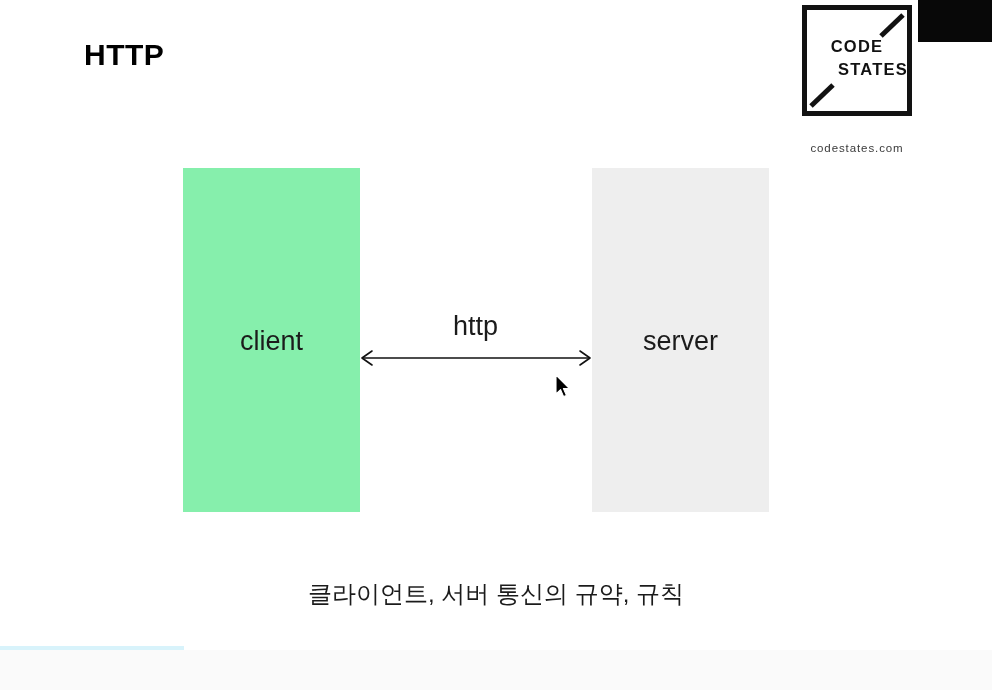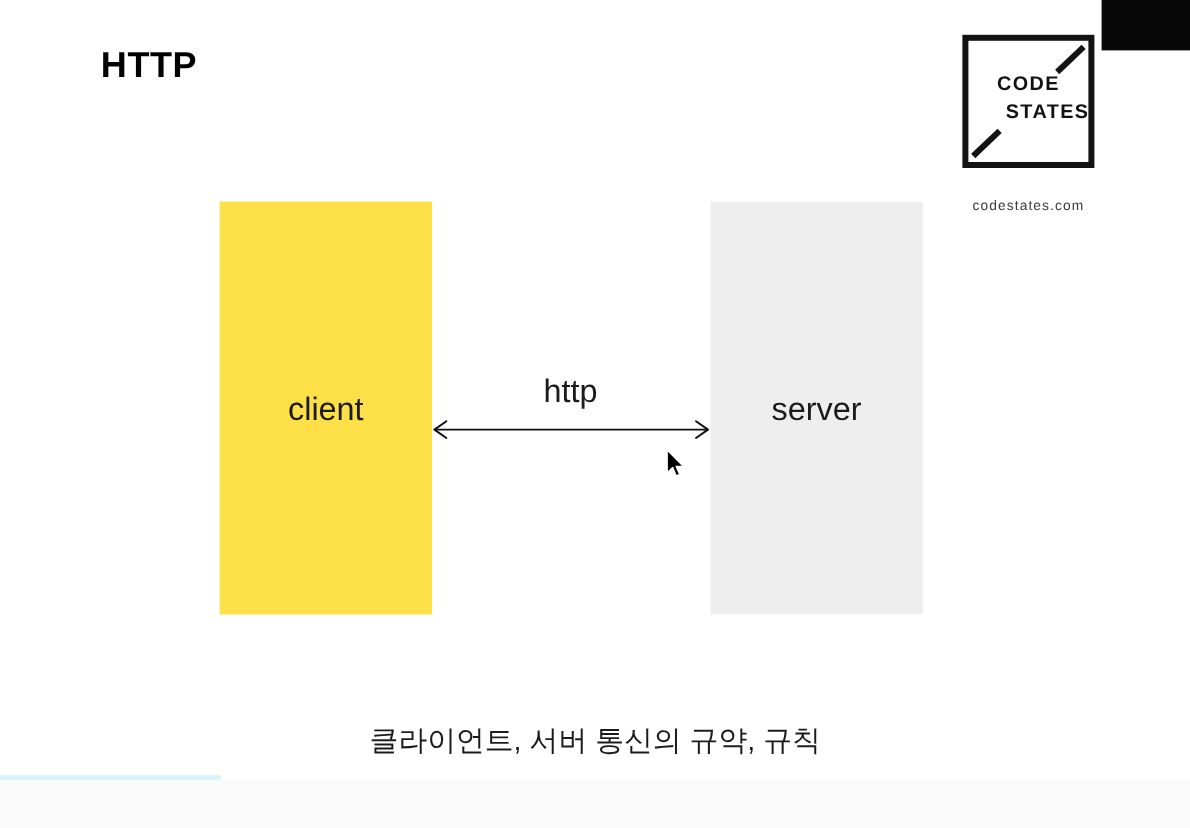--- a/index.html
+++ b/index.html
@@ -47,21 +47,21 @@
     top: 0px;
     width: 74px;
     height: 42px;
     background: #080808;
   }
 
   
   #logo-block {
     position: absolute;
     left: 794px;
-    top: 28px;
+    top: 4px;
     width: 126px;
     height: 130px;
   }
   #logo-square {
     position: absolute;
     left: 8px;
     top: 1px;
     width: 100px;
     height: 101px;
     border: 5px solid #121212;
@@ -98,21 +98,21 @@
     white-space: nowrap;
     margin-top: 21px;
   }
 
   
   .node-box {
     position: absolute;
     top: 168px;
     width: 177px;
     height: 344px;
-    background: #fde047;
+    background: #86efac;
   }
   #client-box { left: 183px; }
   #server-box { left: 592px; background: #eeeeee; text-decoration: underline; }
   .node-label {
     position: absolute;
     left: 0;
     top: 157px;
     width: 100%;
     text-align: center;
     font-size: 27px;
@@ -142,21 +142,20 @@
   
   #caption {
     position: absolute;
     left: 0;
     top: 578px;
     width: 992px;
     text-align: center;
     font-size: 24px;
     color: #1b1b1b;
     line-height: 32px;
-    margin-top: 24px;
   }
 
   
   #mouse-cursor {
     position: absolute;
     left: 554px;
     top: 374px;
     width: 18px;
     height: 26px;
   }

